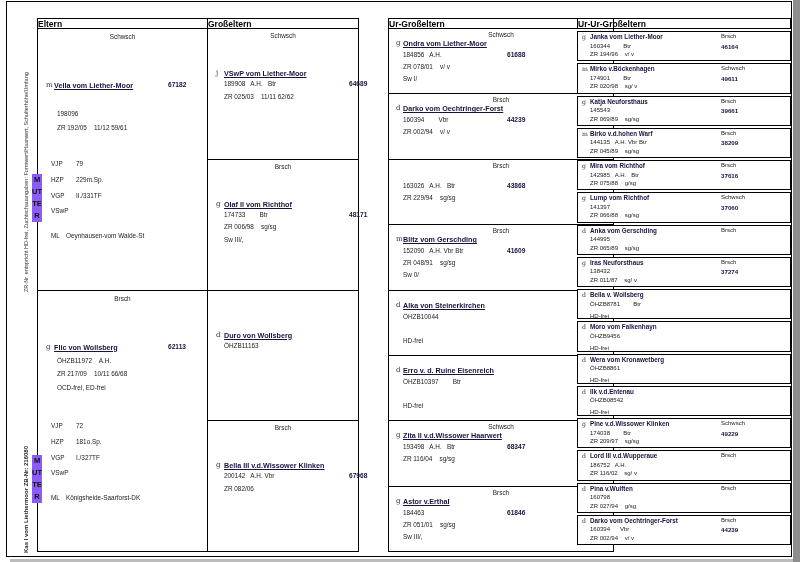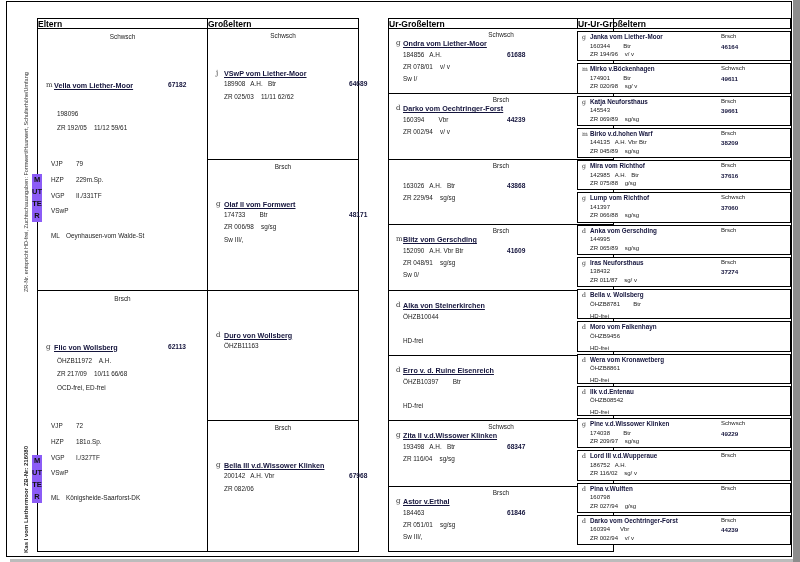--- a/index.html
+++ b/index.html
@@ -189,21 +189,21 @@
             <div class="ln"><span class="pre">189908   A.H.   Btr</span><span class="r rc2">64689</span></div>
             <div class="ln"><span class="pre">ZR 025/03    11/11 62/62</span><span class="r rc2"></span></div>
             <div class="ln"><span class="pre"></span><span class="r rc2"></span></div>
           </div>
         </div>
 
         <div class="cell gcell">
           <div class="color">Brsch</div>
           <div class="nrow g-name">
             <span class="sex">g</span>
-            <span class="nm">Olaf II vom Formwert</span>
+            <span class="nm">Olaf II vom Richthof</span>
           </div>
           <div class="lines g-lines">
             <div class="ln"><span class="pre">174733        Btr</span><span class="r rc2">48171</span></div>
             <div class="ln"><span class="pre">ZR 006/98    sg/sg</span><span class="r rc2"></span></div>
             <div class="ln"><span class="pre">Sw III/,</span><span class="r rc2"></span></div>
           </div>
         </div>
 
         <div class="cell gcell">
           <div class="color"></div>
@@ -308,21 +308,21 @@
             <div class="ln"><span class="pre">ÖHZB10397        Btr</span><span class="r rc3"></span></div>
             <div class="ln"><span class="pre"></span><span class="r rc3"></span></div>
             <div class="ln"><span class="pre">HD-frei</span><span class="r rc3"></span></div>
           </div>
         </div>
 
         <div class="cell ggcell">
           <div class="color">Schwsch</div>
           <div class="nrow gg-name">
             <span class="sex">g</span>
-            <span class="nm">Zita II v.d.Wissower Klinken</span>
+            <span class="nm">Zita II v.d.Wissower Haarwert</span>
           </div>
           <div class="lines gg-lines">
             <div class="ln"><span class="pre">193498   A.H.   Btr</span><span class="r rc3">68347</span></div>
             <div class="ln"><span class="pre">ZR 116/04    sg/sg</span><span class="r rc3"></span></div>
             <div class="ln"><span class="pre"></span><span class="r rc3"></span></div>
           </div>
         </div>
 
         <div class="cell ggcell">
           <div class="color">Brsch</div>

